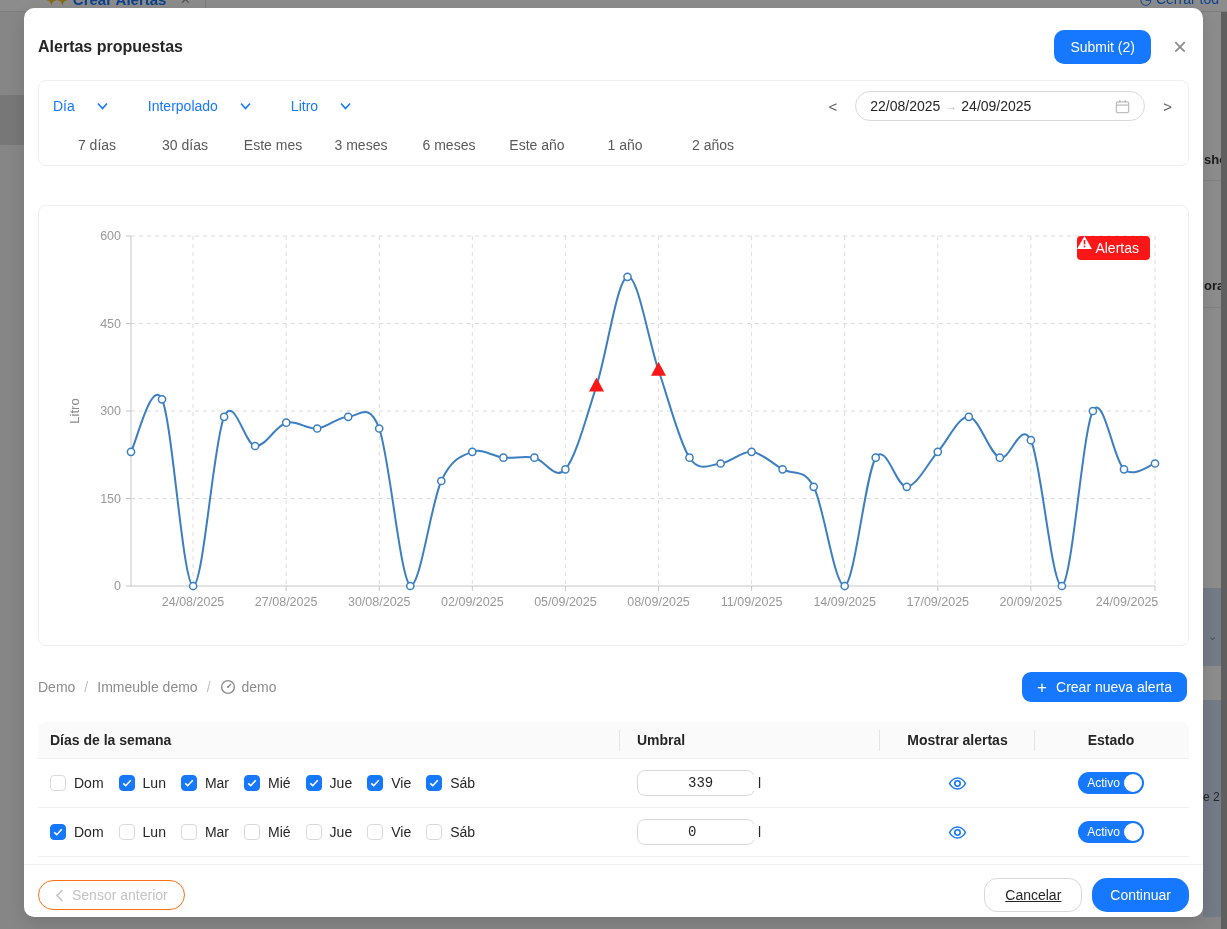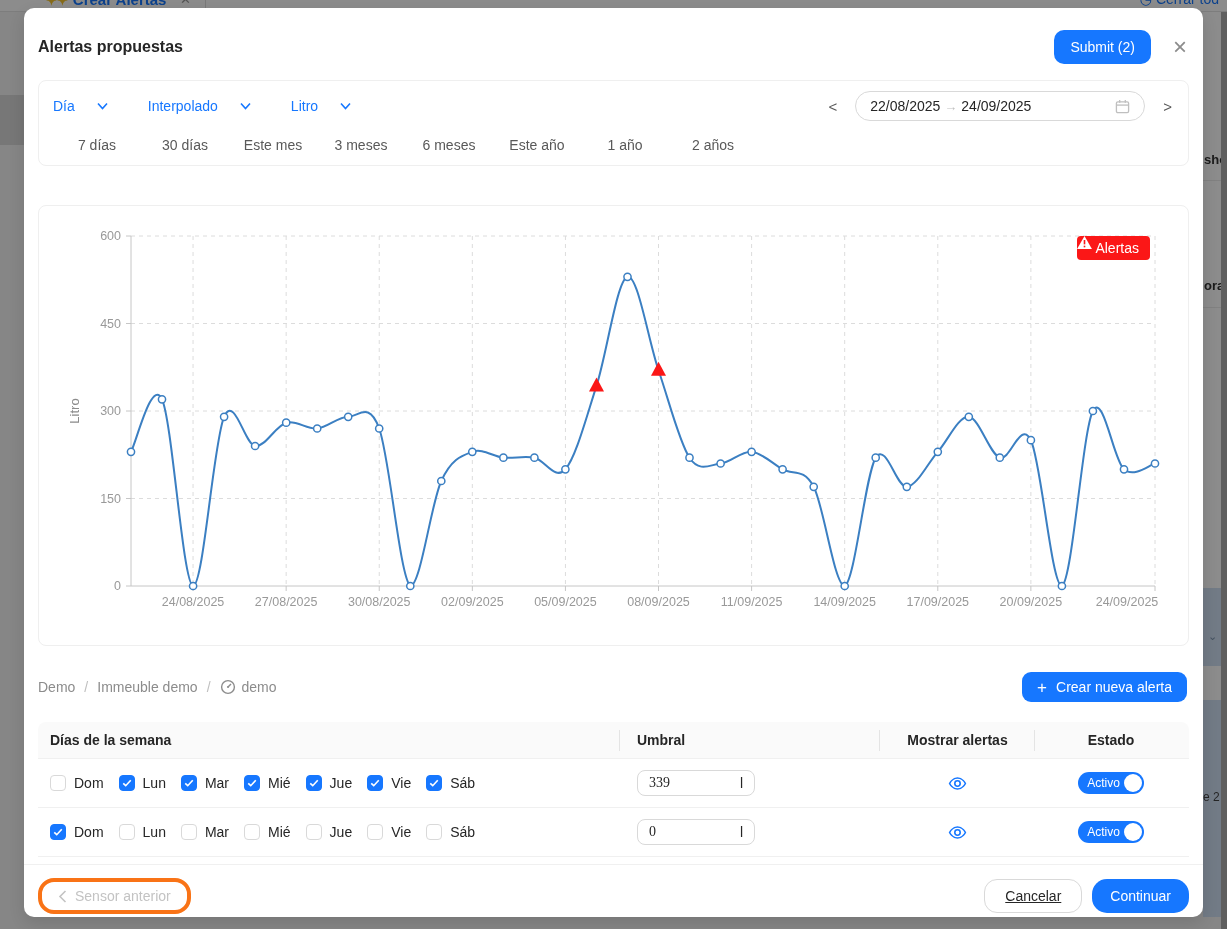--- a/index.html
+++ b/index.html
@@ -75,31 +75,31 @@
   .col-eye{width:155px;justify-content:center;display:flex;align-items:center;}
   .col-estado{width:152px;justify-content:center;display:flex;align-items:center;}
   .trow{display:flex;align-items:center;height:49px;border-bottom:1px solid #f0f0f0;}
   .cell{display:flex;align-items:center;}
   .day-item{display:inline-flex;align-items:center;gap:8px;margin-right:15px;font-size:14px;cursor:pointer;}
   .cb{width:16px;height:16px;border:1px solid #d9d9d9;border-radius:4px;background:#fff;
     display:inline-flex;align-items:center;justify-content:center;}
   .cb.on{background:#1677ff;border-color:#1677ff;}
   .thr{display:flex;align-items:center;width:118px;border:1px solid #d9d9d9;border-radius:8px;
     padding:4px 11px;font-size:14px;background:#fff;}
-  .thr input{border:none;outline:none;width:70px;font-size:14px;font-family:Liberation Serif, serif;color:#262626;padding:0;}
+  .thr input{border:none;outline:none;width:70px;font-size:14px;font-family:Liberation Mono, monospace;color:#262626;padding:0;margin-left:39px;}
   .thr .suffix{margin-left:auto;color:#262626;}
   .eye{display:inline-flex;cursor:pointer;}
   .switch{position:relative;display:inline-flex;align-items:center;min-width:58px;height:22px;
     background:#1677ff;border-radius:11px;cursor:pointer;padding:0 24px 0 9px;}
   .sw-label{color:#fff;font-size:12px;}
   .knob{position:absolute;right:2px;top:2px;width:18px;height:18px;border-radius:50%;background:#fff;}
 
   
   .m-footer{display:flex;align-items:center;margin-top:7px;border-top:1px solid #f0f0f0;padding:13px 14px;}
-  .btn-disabled{background:#fff;border:4px solid #f97316;color:#c3c3c3;border-radius:16px;
+  .btn-disabled{background:#fff;border:1px solid #f97316;color:#c3c3c3;border-radius:16px;
     padding:6px 16px;display:inline-flex;align-items:center;gap:8px;font-size:14px;cursor:not-allowed;}
   .m-footer-right{margin-left:auto;display:flex;gap:10px;}
   .btn-default{background:#fff;border:1px solid #d9d9d9;border-radius:13px;padding:6px 20px;color:#262626;text-decoration:underline;}
   .btn-cta{border-radius:15px;padding:7px 18px;}
 </style>
 </head>
 <body>
 
 <div class="bg-page">
   <div class="bg-topbar">

